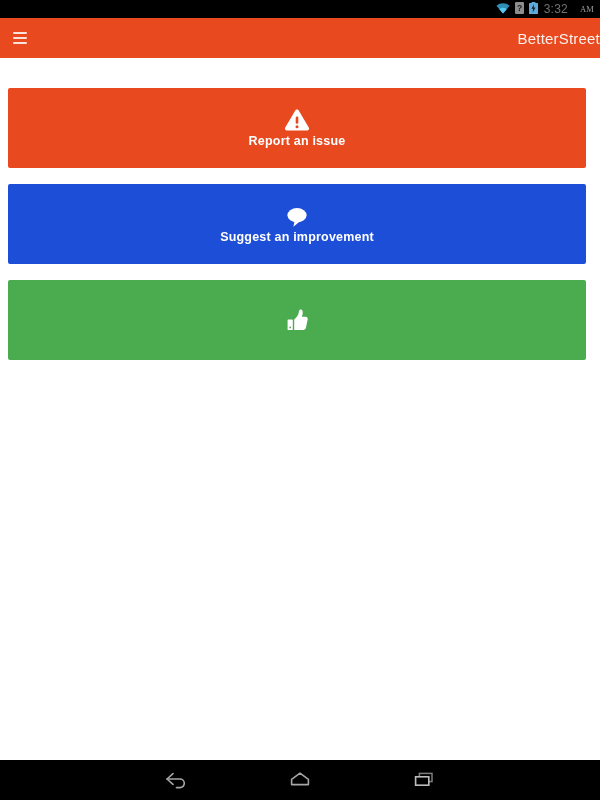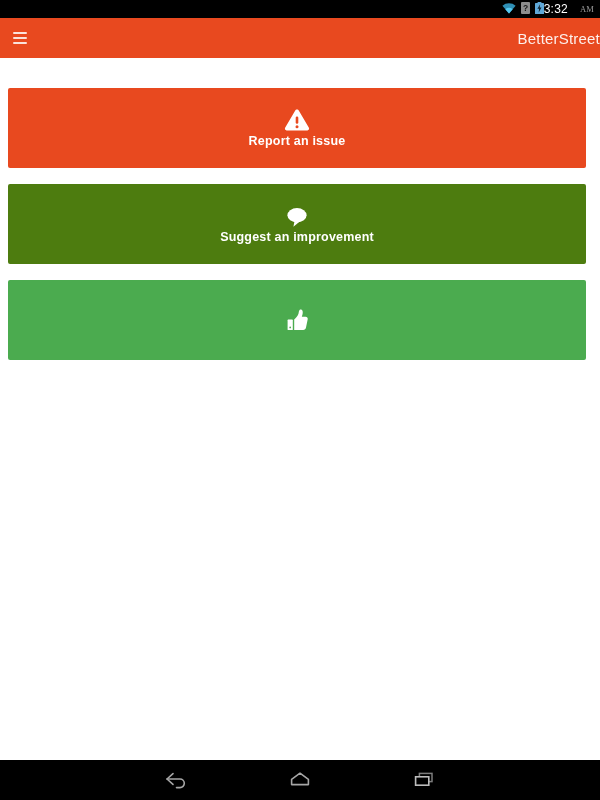--- a/index.html
+++ b/index.html
@@ -23,23 +23,23 @@
     background:#000000;
     display:flex;
     align-items:center;
     justify-content:flex-end;
     padding-right:6px;
     flex:0 0 auto;
   }
   #status-icons { display:flex; align-items:center; gap:5px; }
   .sb-icon { display:block; }
   #status-time {
-    color:#ffffff;
+    color:#737373;
     font-size:12px;
-    margin-left:0;
+    margin-left:6px;
     letter-spacing:0.2px;
     line-height:1;
   }
   #status-ampm {
     color:#9a9a9a;
     font-size:8.5px;
     margin-left:12px;
     letter-spacing:0.2px;
     line-height:1;
     font-family:Liberation Serif, serif;
@@ -194,21 +194,21 @@
                      C1.2 22.2 0.5 20.7 1.1 19.6 L11.1 2.4
                      C11.5 1.7 12.1 1.2 13 1.2 Z" fill="#ffffff"></path>
             <rect x="11.7" y="8.2" width="2.6" height="7.4" rx="1.3" fill="#e8491f"></rect>
             <circle cx="13" cy="18.4" r="1.5" fill="#e8491f"></circle>
           </svg>
         </span>
         <span class="card-label">Report an issue</span>
       </span>
     </button>
 
-    <button class="action-card" style="background:#4d7c0f;">
+    <button class="action-card" style="background:#1d4ed8;">
       <span class="card-inner">
         <span class="card-icon">
           <svg width="26" height="24" viewBox="0 0 26 24">
             <ellipse cx="13" cy="11" rx="9.6" ry="7.2" fill="#ffffff"></ellipse>
             <path d="M10.6 16.4 L9.4 22.4 L15.8 17.2 Z" fill="#ffffff"></path>
           </svg>
         </span>
         <span class="card-label">Suggest an improvement</span>
       </span>
     </button>

